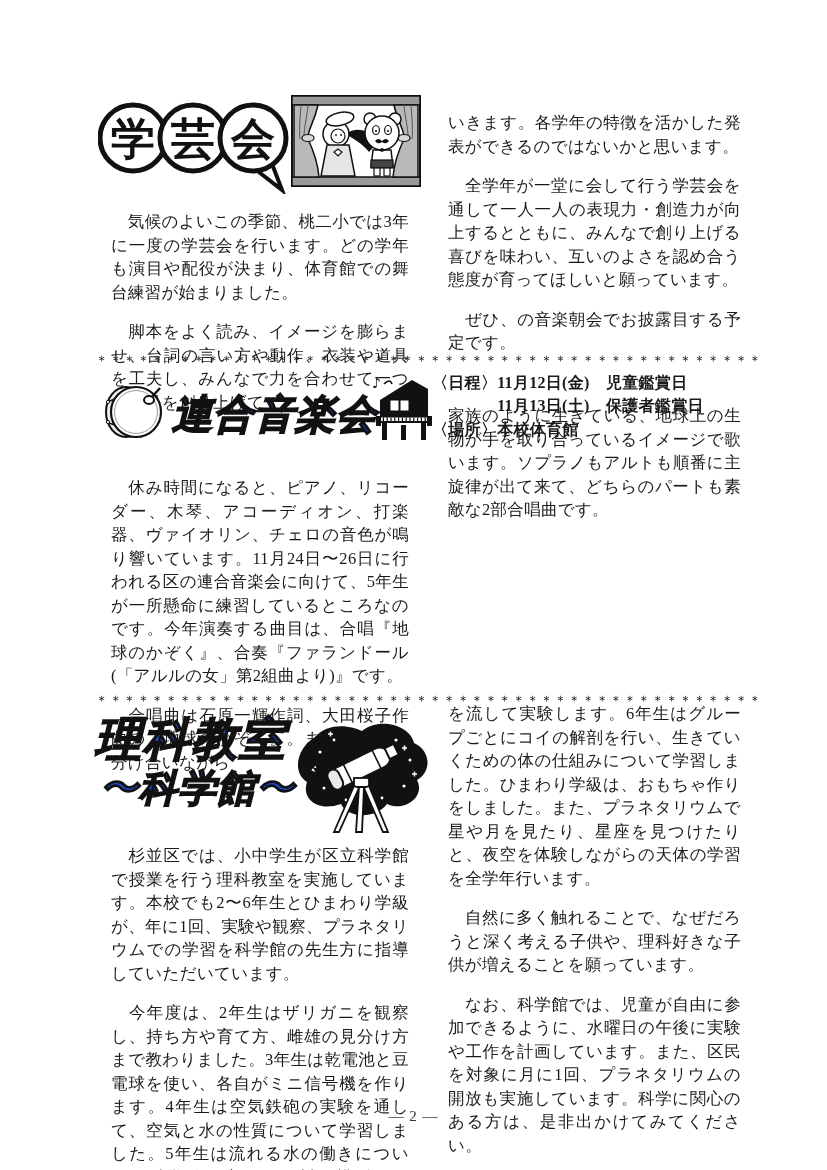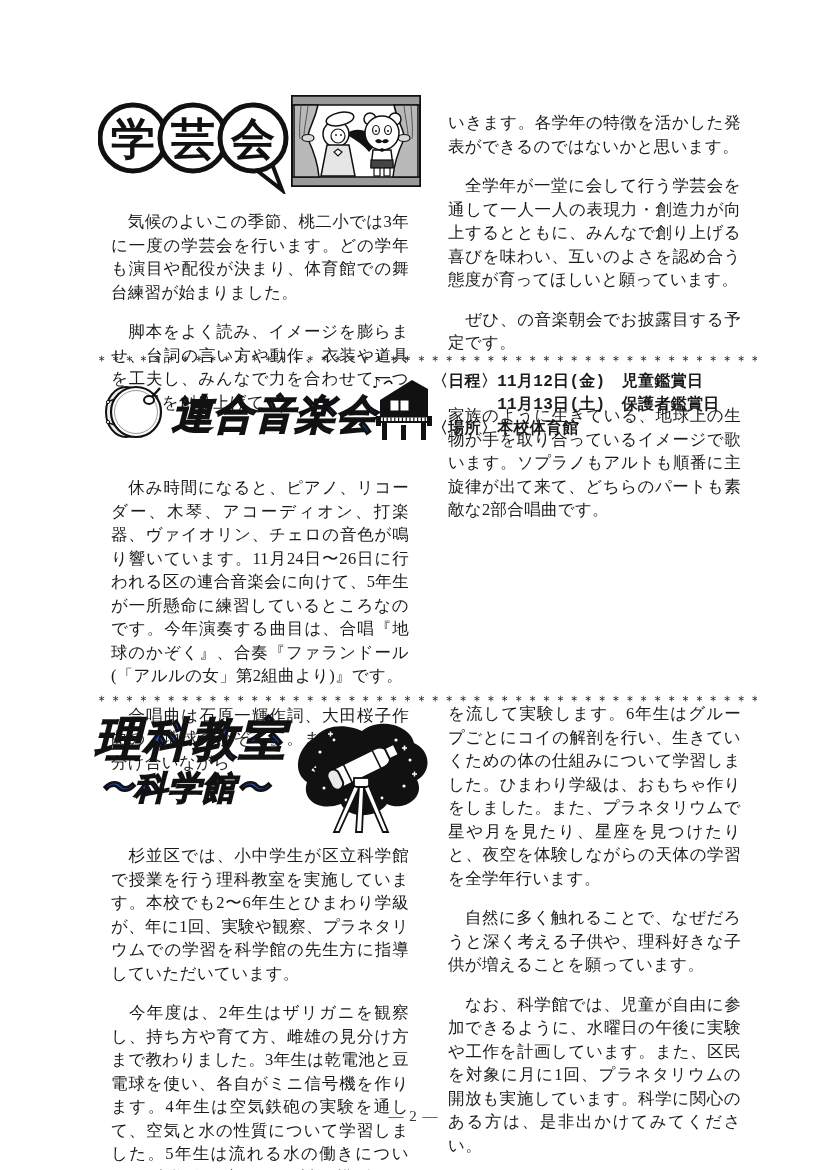--- a/index.html
+++ b/index.html
@@ -14,37 +14,37 @@
   }
   .abs{position:absolute;}
   .body-text{
     font-size:16.5px;
     line-height:23.5px;
     letter-spacing:0.3px;
     text-align:justify;
   }
   .body-text p{margin:16px;}
   .schedule{
-    font-family:Liberation Mono, monospace;
+    font-family:Liberation Serif, serif;
     font-weight:bold;
     font-size:16px;
     line-height:23.5px;
     letter-spacing:0.3px;
   }
   .section-title{
     font-family:"Liberation Sans","DejaVu Sans",sans-serif;
     font-weight:900;
     color:#1d4ed8;
     -webkit-text-stroke:1.6px #111;
     white-space:nowrap;
     font-style:italic;
   }
   .title-ongakukai{font-size:40px;line-height:52px;letter-spacing:1px;}
   .title-rika1{font-size:46px;line-height:54px;letter-spacing:2px;}
-  .title-rika2{font-size:33px;line-height:40px;letter-spacing:1px;}
+  .title-rika2{font-size:38px;line-height:40px;letter-spacing:1px;}
   .divider{
     font-size:13.5px;
     letter-spacing:0.4px;
     white-space:nowrap;
     overflow:hidden;
     width:662px;
     color:#222;
     font-family:"DejaVu Sans","Liberation Sans",sans-serif;
   }
   .page-number{

